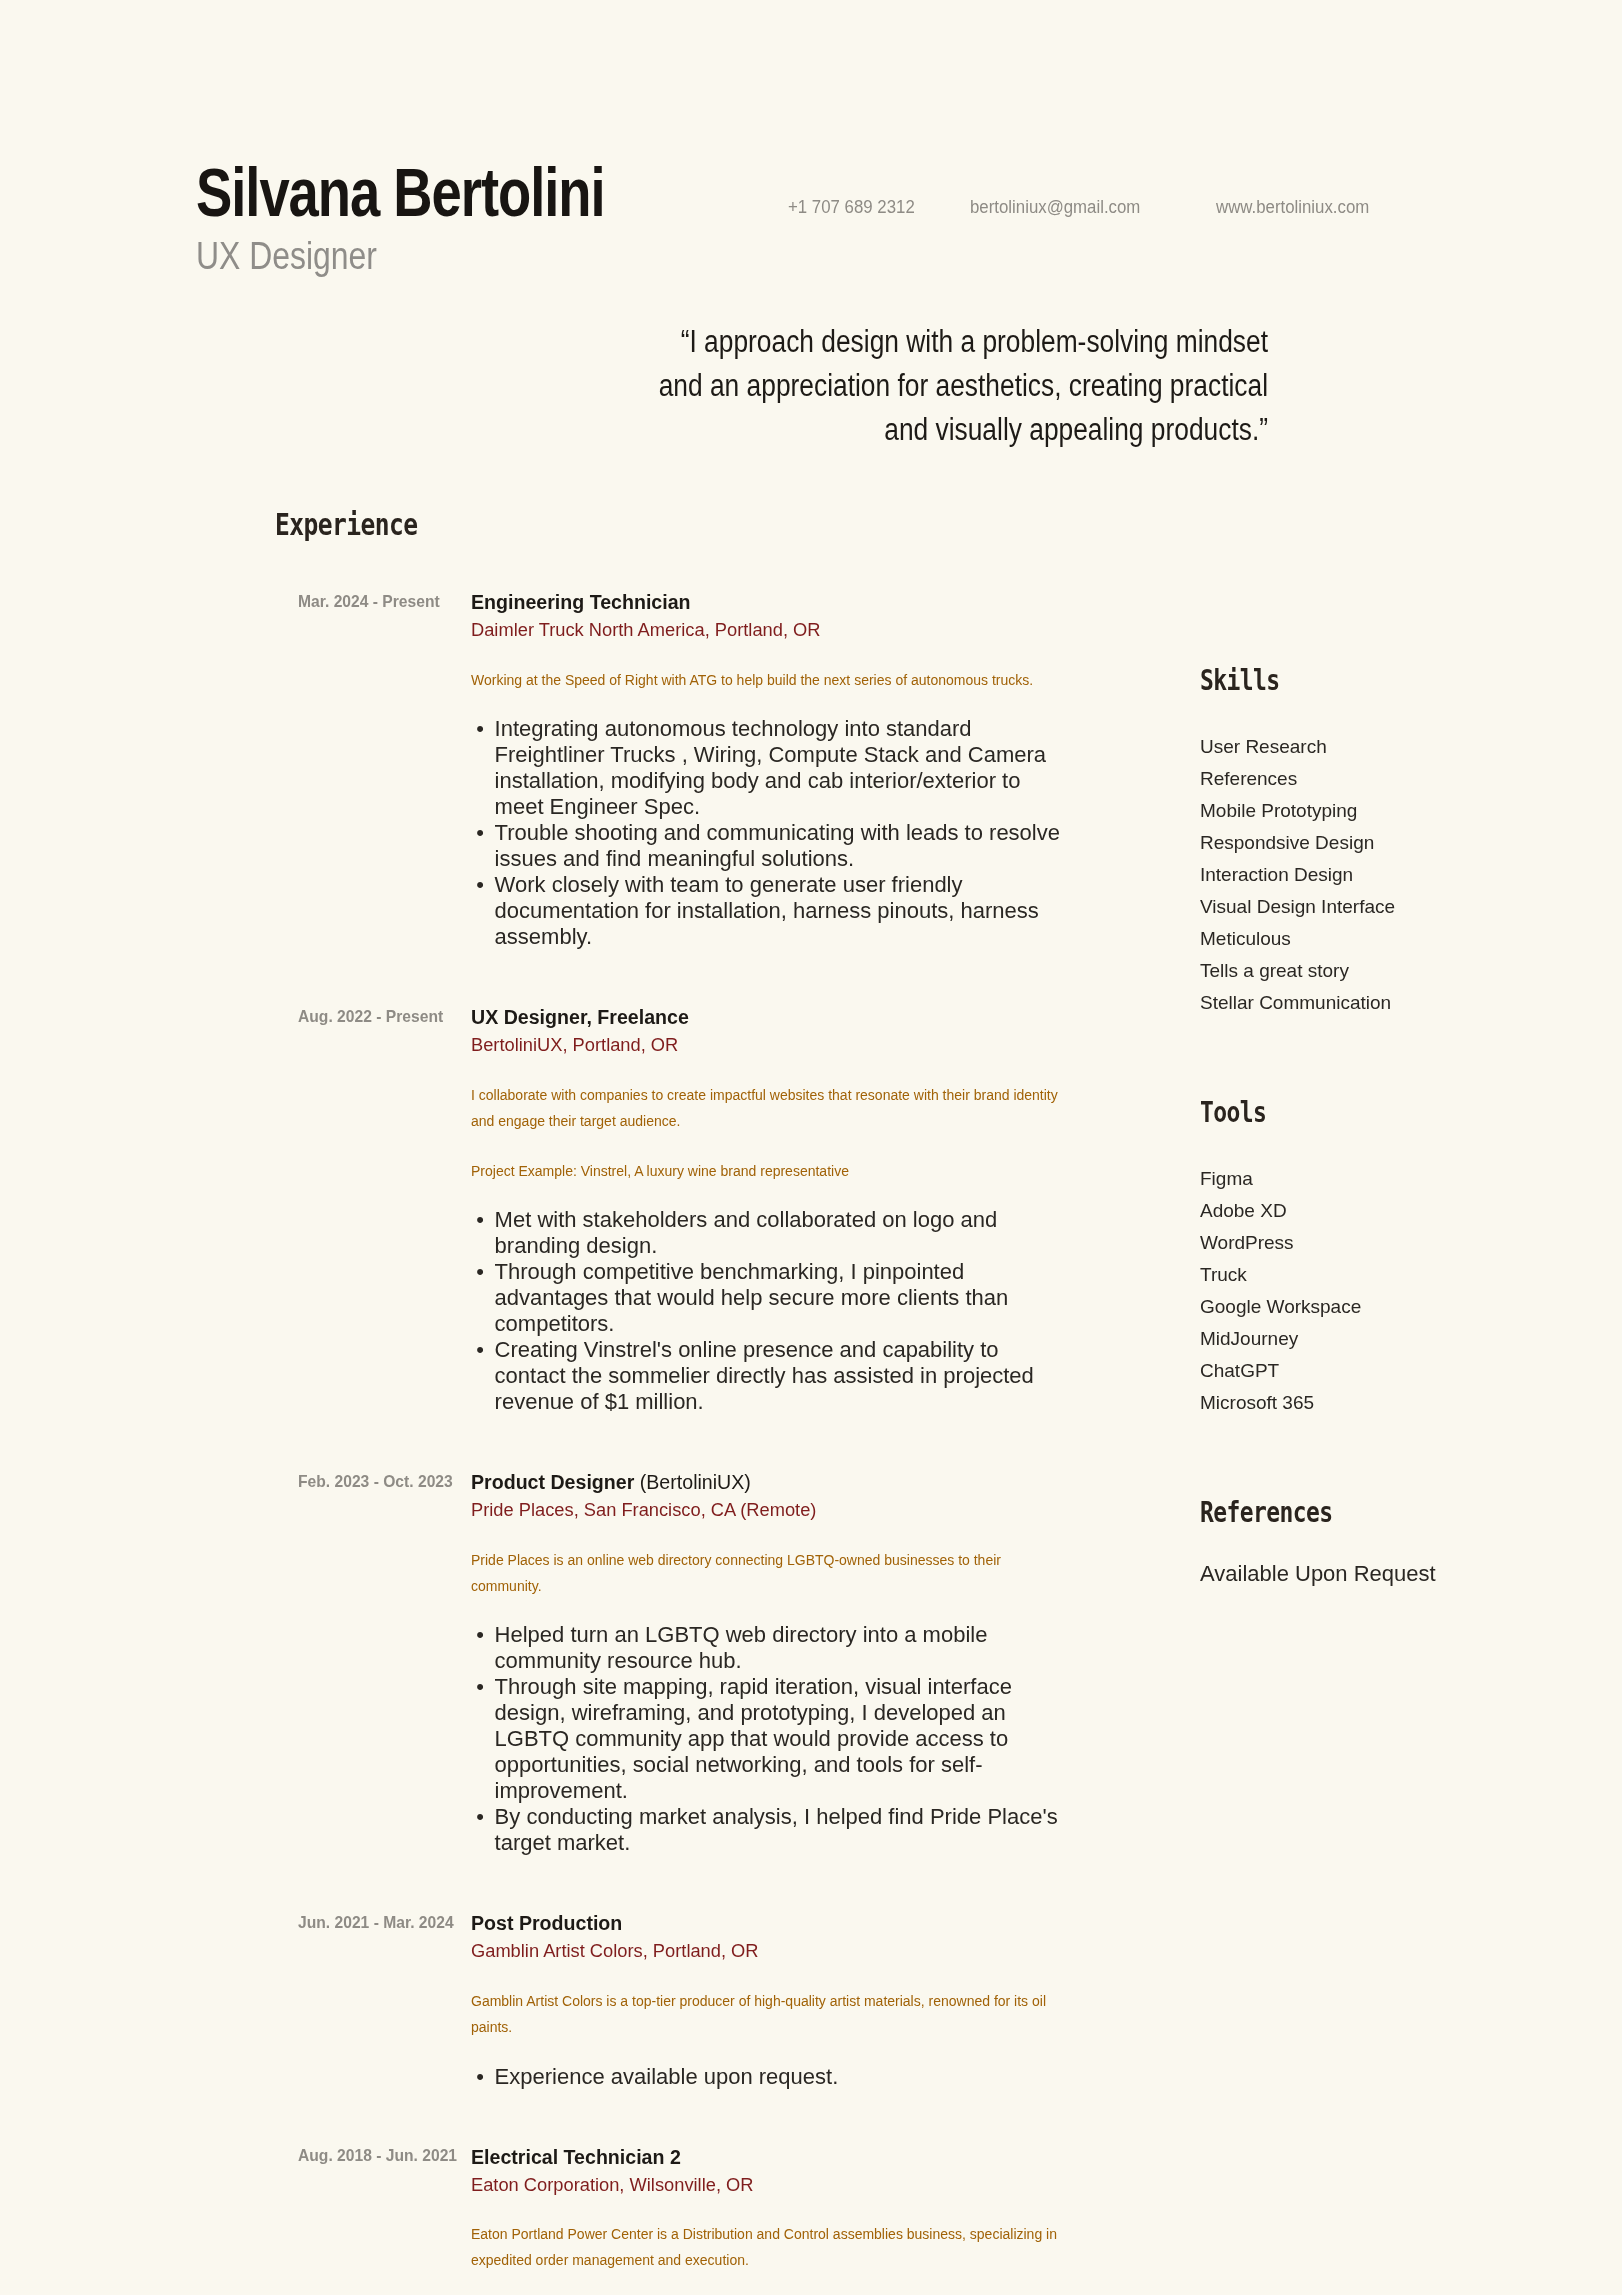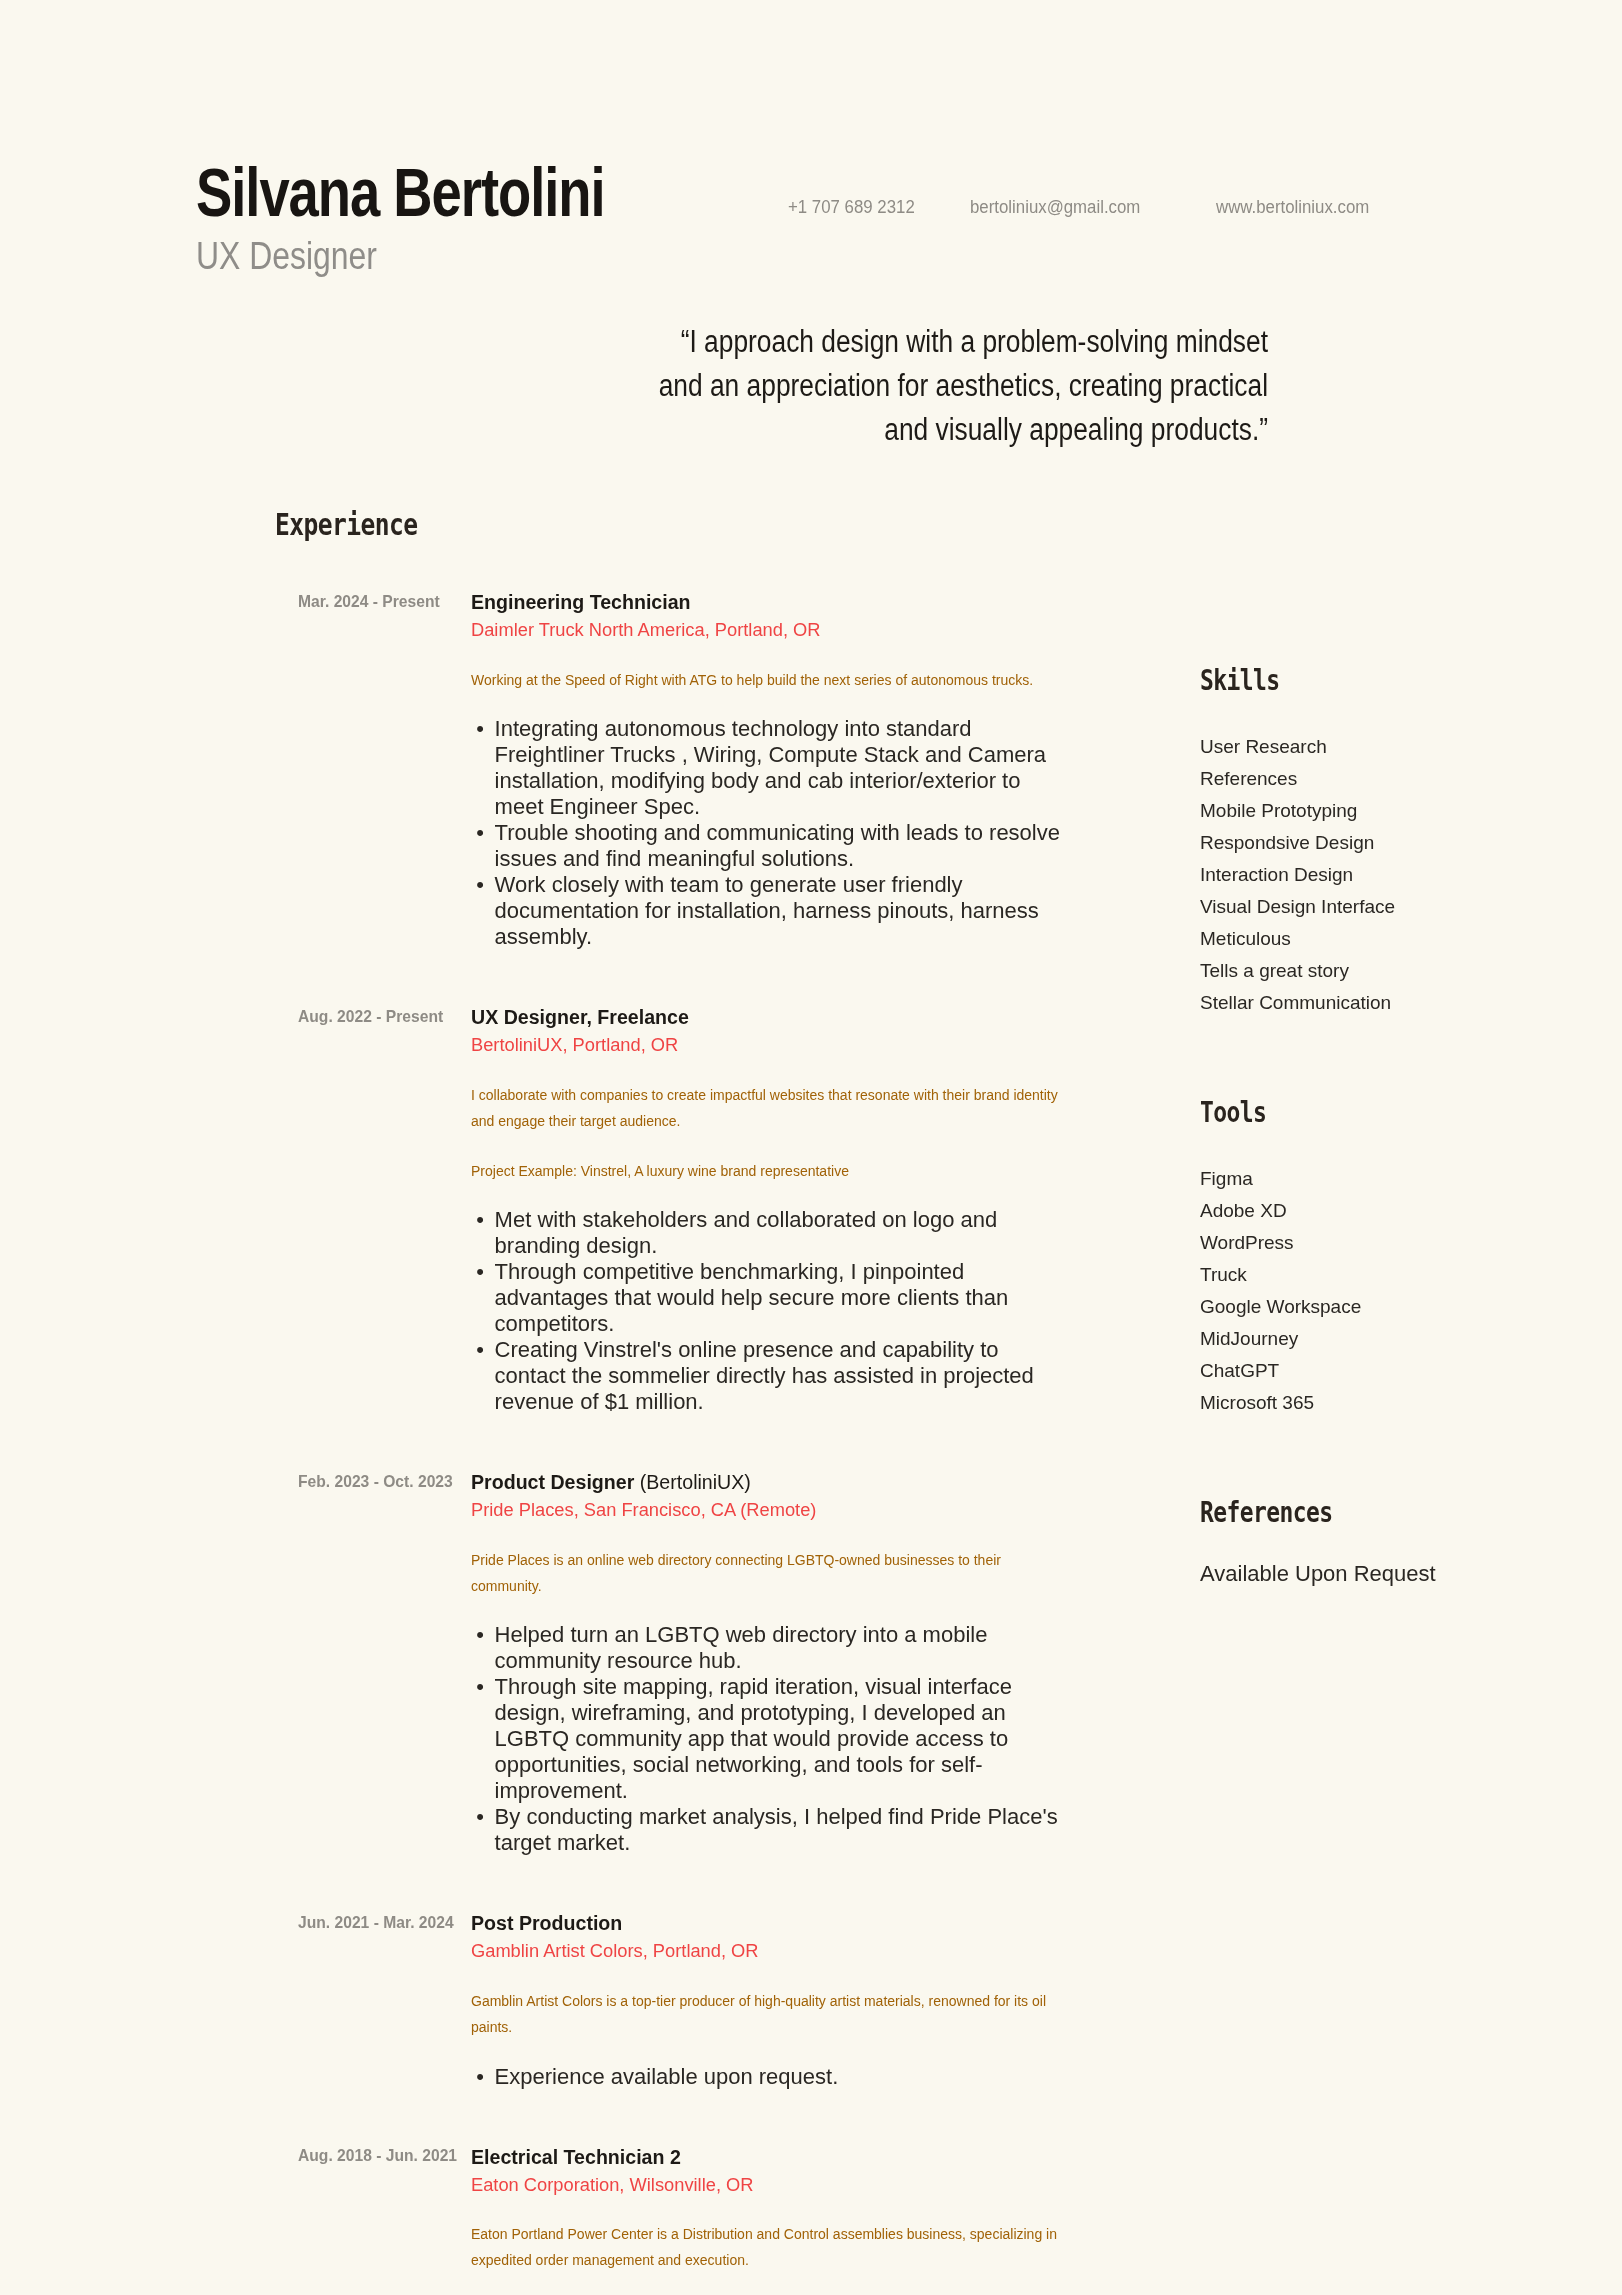--- a/index.html
+++ b/index.html
@@ -65,21 +65,21 @@
   
   .entries { margin-top:47px; }
   .entry { display:grid; grid-template-columns:196px 1fr; margin-bottom:54px; }
   .dates {
     padding-left:25px; padding-top:2.6px;
     font-size:17px; font-weight:700; color:#8E8B85; white-space:nowrap;
     transform:scaleX(0.92); transform-origin:0 0;
   }
   .job-title { font-size:19.6px; font-weight:700; line-height:27px; color:#1d1a16; }
   .job-title .suffix { font-weight:400; }
-  .company { font-size:18.3px; line-height:27px; color:#ef4444; }
+  .company { font-size:18.3px; line-height:27px; color:#7f1d1d; }
   .entry-body p {
     font-size:14px; line-height:26px; margin:23.6px 0 0; max-width:592px; color:#a16207;
   }
   ul.bullets { list-style:none; margin:23.6px 0 0; padding:0; max-width:592px; }
   ul.bullets li {
     position:relative; padding-left:23.6px;
     font-size:22px; line-height:26px; color:#2a2723;
   }
   ul.bullets li::before { content:"\2022"; position:absolute; left:5.2px; }
   

